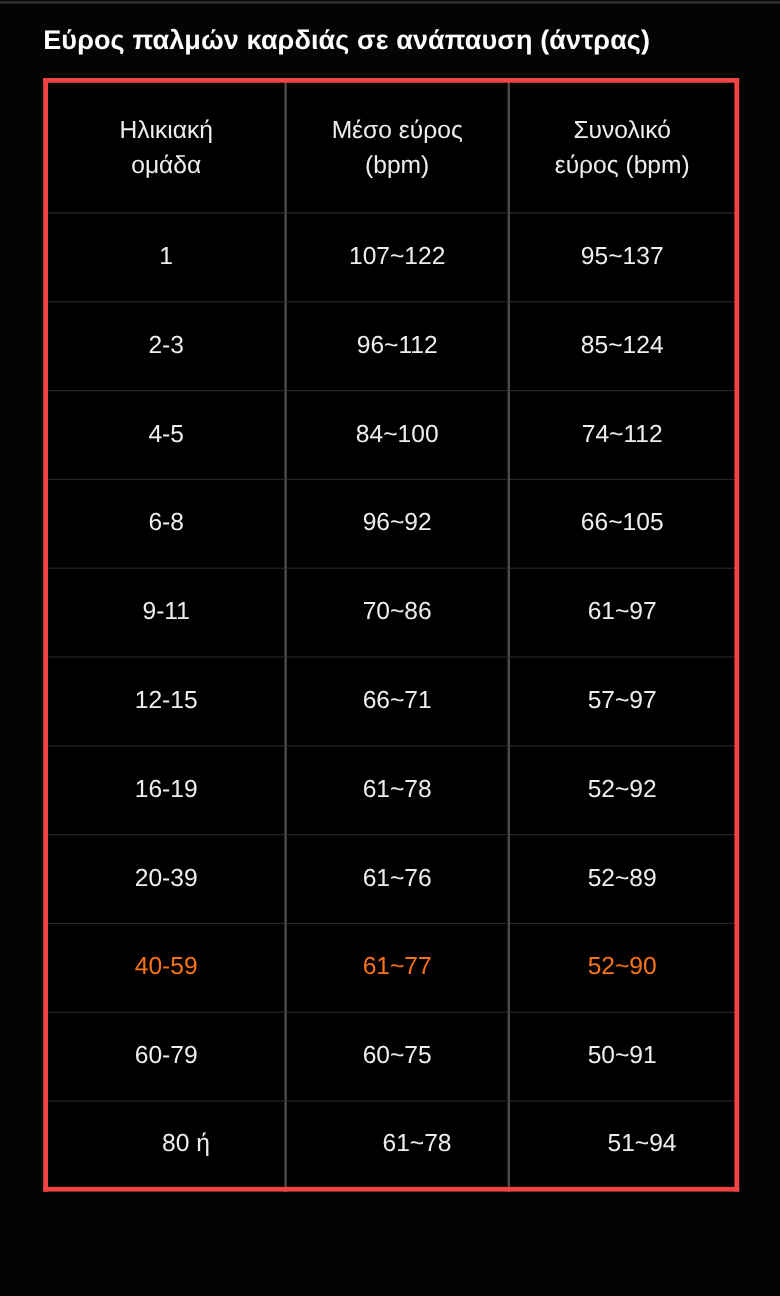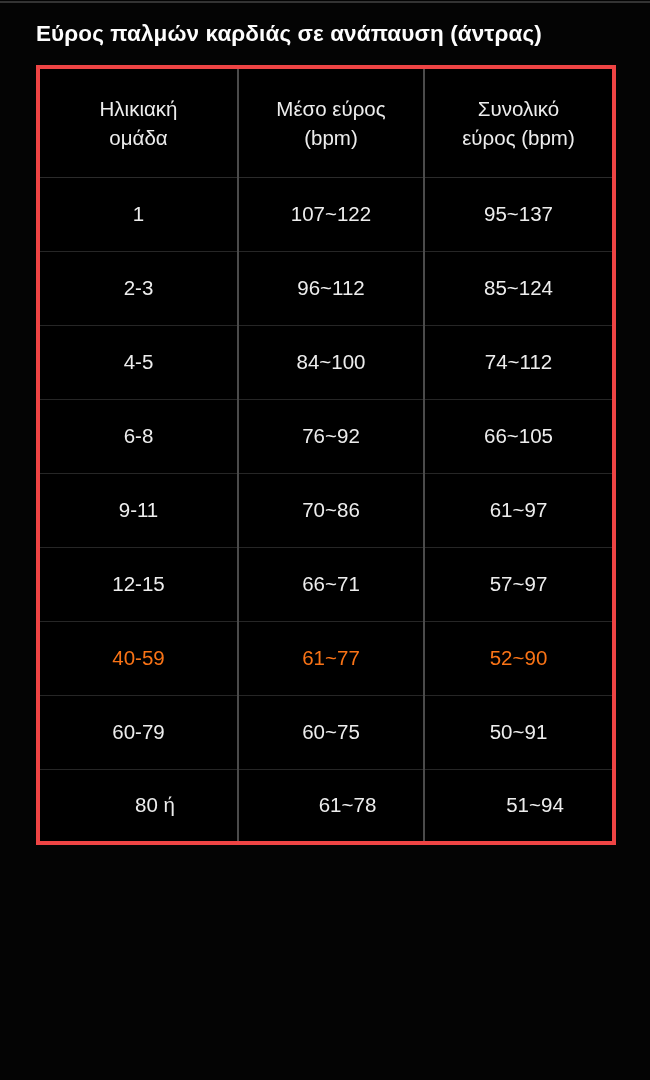--- a/index.html
+++ b/index.html
@@ -144,32 +144,42 @@
           <td>96~112</td>
           <td>85~124</td>
         </tr>
         <tr>
           <td>4-5</td>
           <td>84~100</td>
           <td>74~112</td>
         </tr>
         <tr>
           <td>6-8</td>
-          <td>76~92</td>
+          <td>96~92</td>
           <td>66~105</td>
         </tr>
         <tr>
           <td>9-11</td>
           <td>70~86</td>
           <td>61~97</td>
         </tr>
         <tr>
           <td>12-15</td>
           <td>66~71</td>
           <td>57~97</td>
+        </tr>
+        <tr>
+          <td>16-19</td>
+          <td>61~78</td>
+          <td>52~92</td>
+        </tr>
+        <tr>
+          <td>20-39</td>
+          <td>61~76</td>
+          <td>52~89</td>
         </tr>
         <tr class="highlight">
           <td>40-59</td>
           <td>61~77</td>
           <td>52~90</td>
         </tr>
         <tr>
           <td>60-79</td>
           <td>60~75</td>
           <td>50~91</td>

